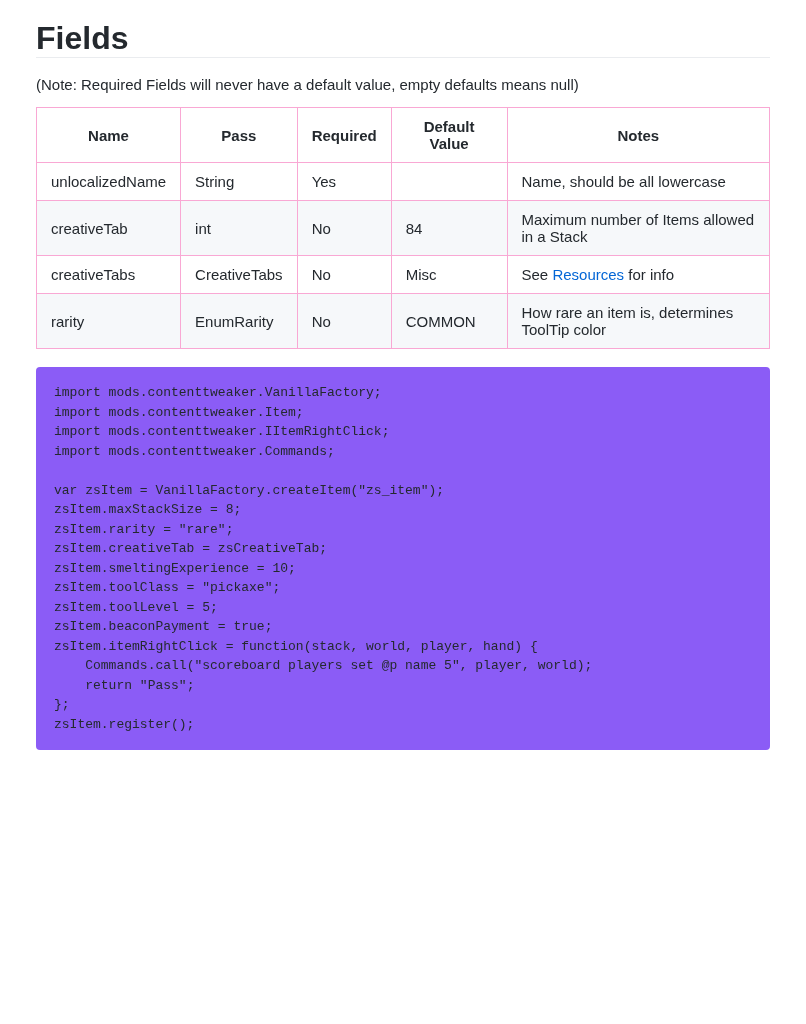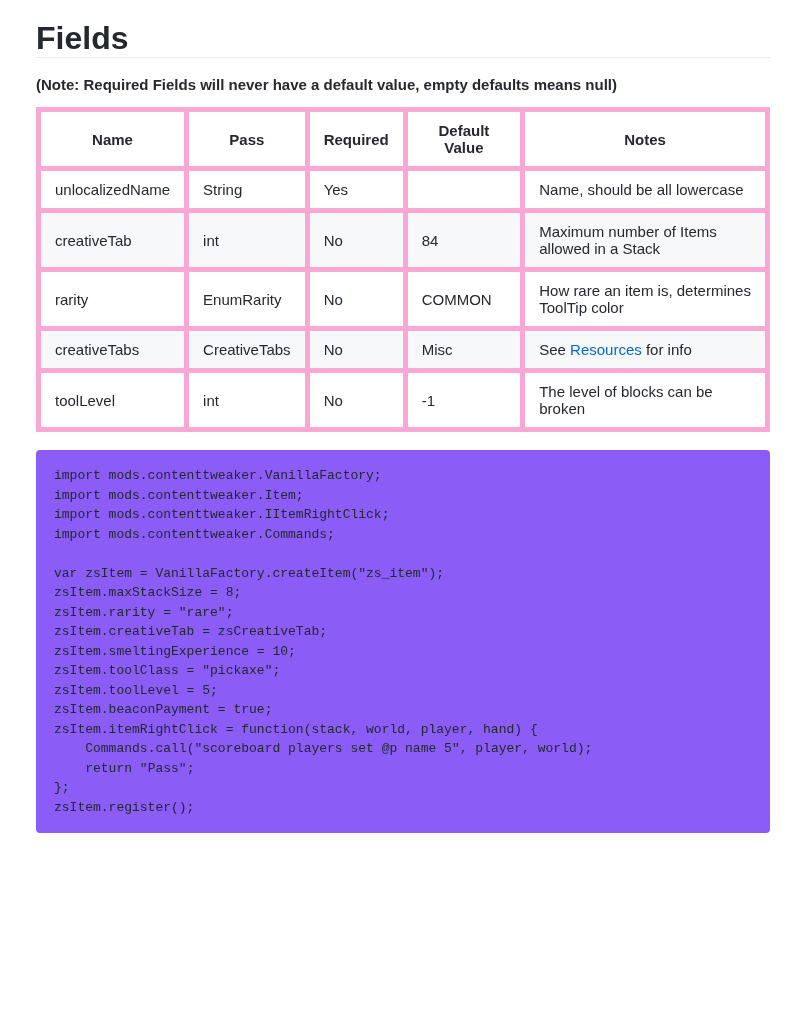--- a/index.html
+++ b/index.html
@@ -17,30 +17,29 @@
       font-size: 32px;
       font-weight: 600;
       margin: 0 0 12px 0;
       border-bottom: 1px solid #eaecef;
       color: #24292e;
     }
     .note {
       font-size: 15px;
       margin: 18px 0 14px 0;
       color: #24292e;
-      font-weight: bold;
     }
     table {
       border-collapse: collapse;
       width: 100%;
       font-size: 15px;
       margin-bottom: 18px;
     }
     table th, table td {
-      border: 5px solid #f9a8d4;
+      border: 1px solid #f9a8d4;
       padding: 10px 14px;
       text-align: left;
       vertical-align: middle;
     }
     table th {
       font-weight: 600;
       text-align: center;
       background: #fff;
     }
     table tbody tr:nth-child(even) {
@@ -89,39 +88,32 @@
         <td><span>Name, should be all lowercase</span></td>
       </tr>
       <tr>
         <td>creativeTab</td>
         <td>int</td>
         <td>No</td>
         <td>84</td>
         <td><span>Maximum number of Items allowed in a Stack</span></td>
       </tr>
       <tr>
-        <td>rarity</td>
-        <td>EnumRarity</td>
-        <td>No</td>
-        <td>COMMON</td>
-        <td><span>How rare an item is, determines ToolTip color</span></td>
-      </tr>
-      <tr>
         <td>creativeTabs</td>
         <td>CreativeTabs</td>
         <td>No</td>
         <td>Misc</td>
         <td><span>See </span><a class="link">Resources</a><span> for info</span></td>
       </tr>
       <tr>
-        <td>toolLevel</td>
-        <td>int</td>
+        <td>rarity</td>
+        <td>EnumRarity</td>
         <td>No</td>
-        <td>-1</td>
-        <td><span>The level of blocks can be broken</span></td>
+        <td>COMMON</td>
+        <td><span>How rare an item is, determines ToolTip color</span></td>
       </tr>
     </tbody>
 </table>
 
 <pre>import mods.contenttweaker.VanillaFactory;
 import mods.contenttweaker.Item;
 import mods.contenttweaker.IItemRightClick;
 import mods.contenttweaker.Commands;
 
 var zsItem = VanillaFactory.createItem("zs_item");

